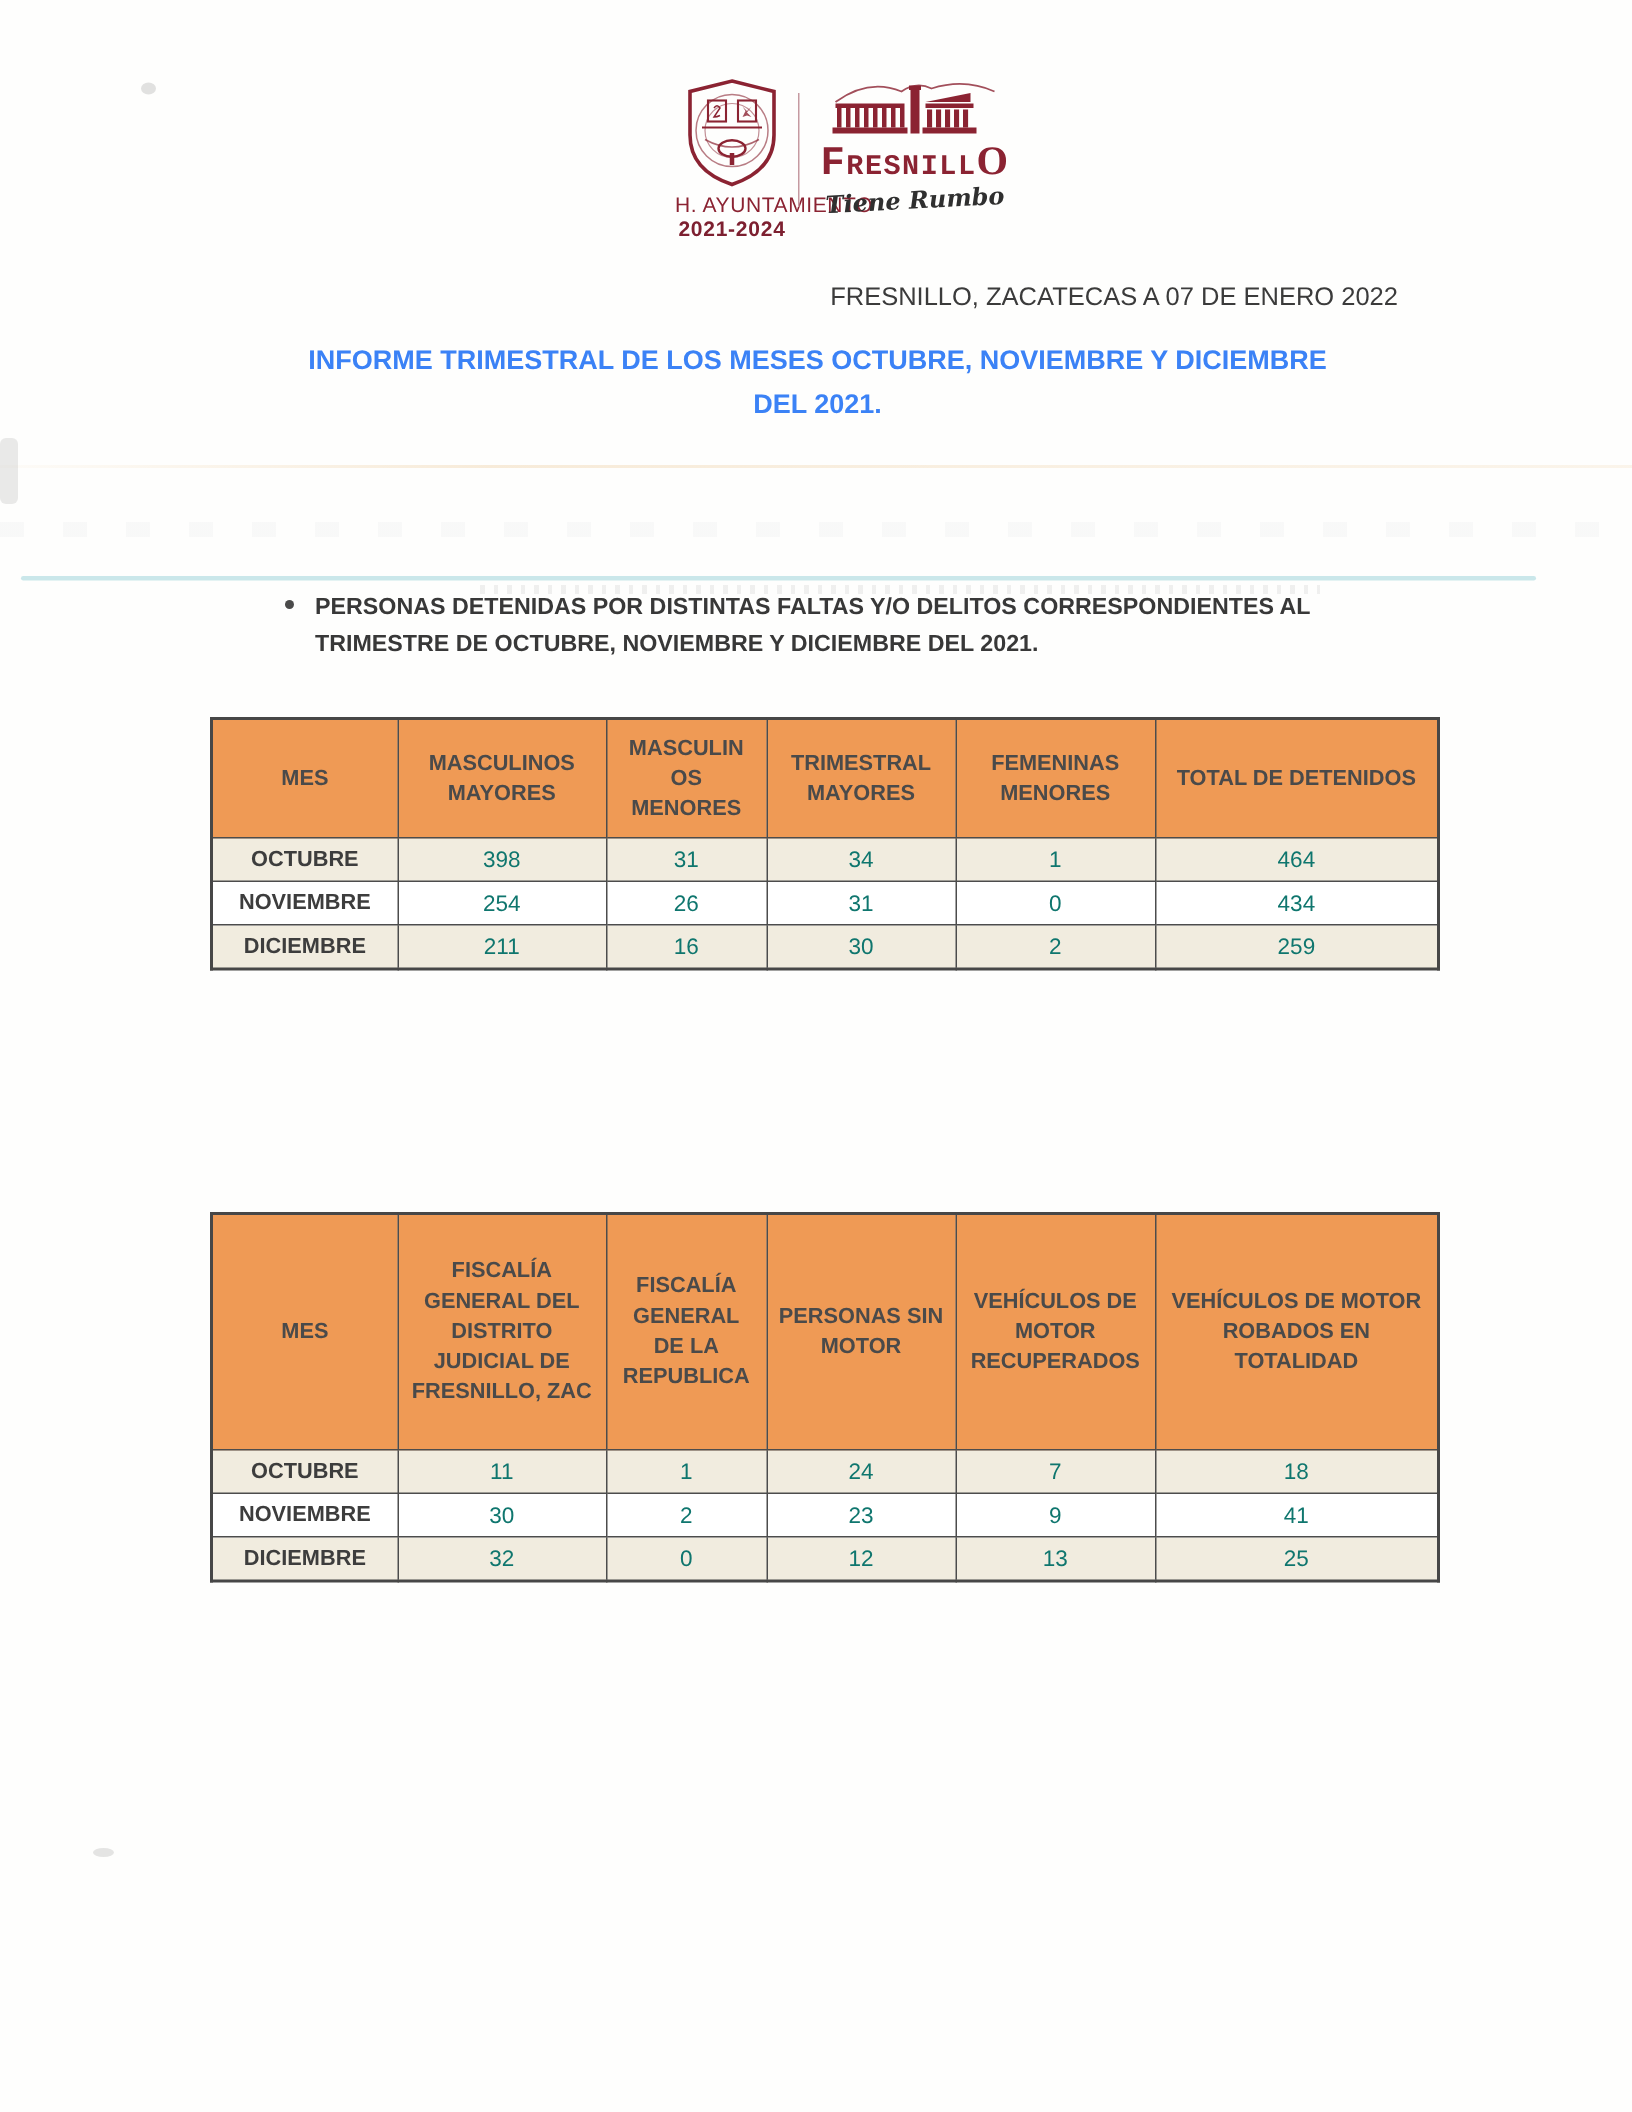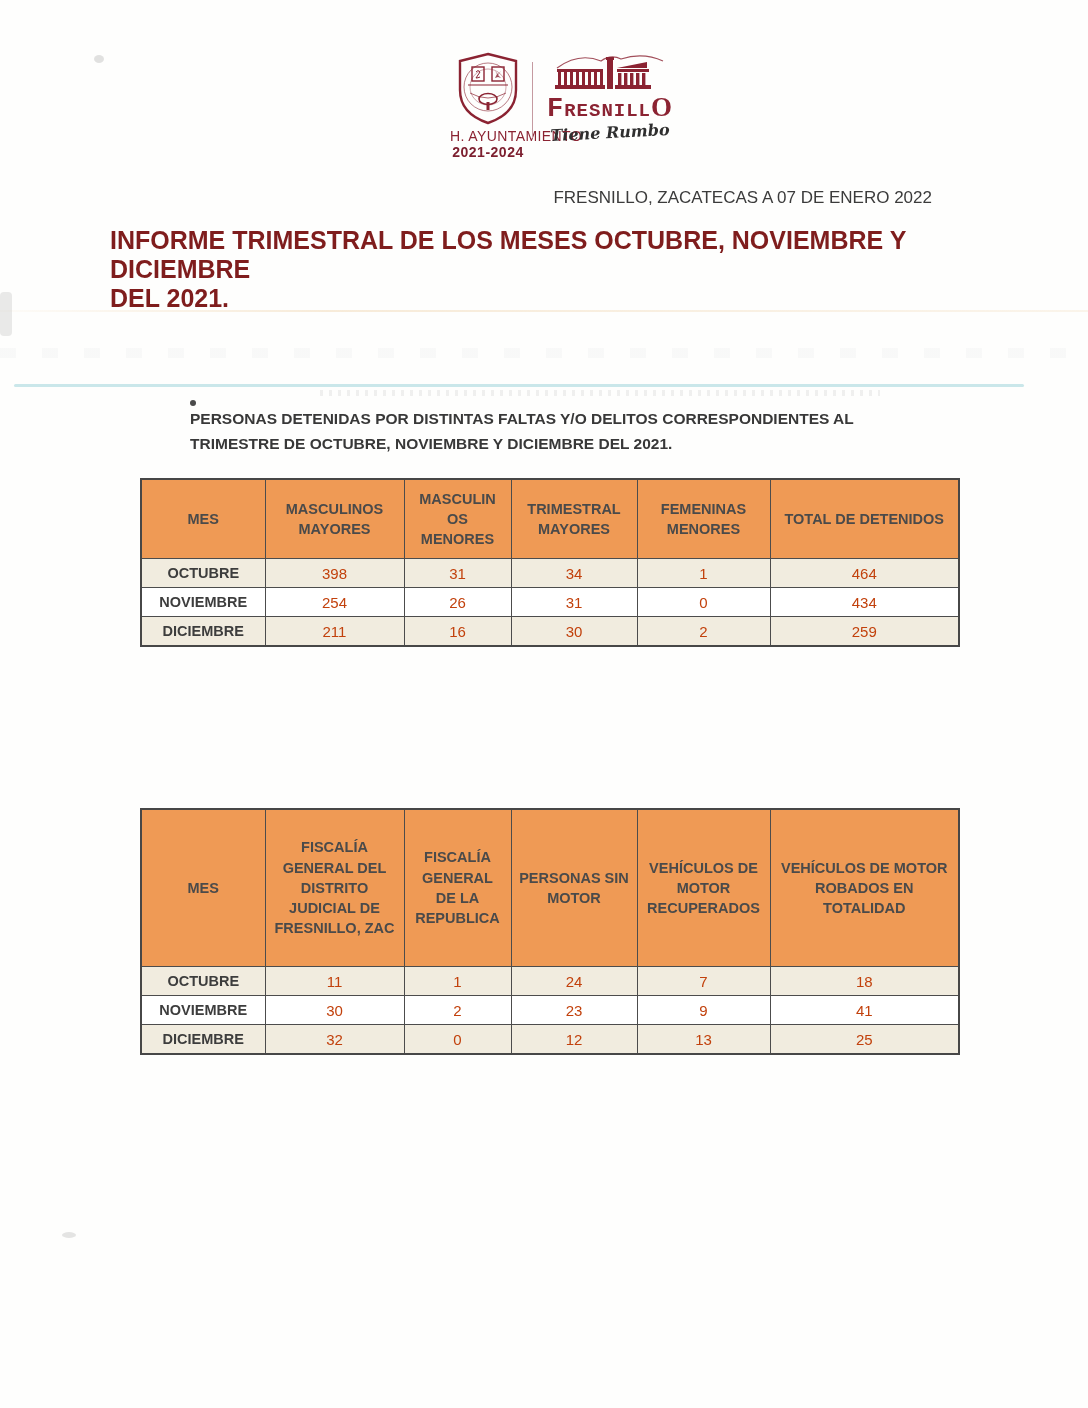--- a/index.html
+++ b/index.html
@@ -15,36 +15,36 @@
   .crest-term{font-size:14px;font-weight:bold;color:#7d2030;letter-spacing:.5px;}
   .logo-divider{position:absolute;left:532px;top:62px;width:1px;height:76px;background:#c59aa1;}
   .brand{position:absolute;left:543px;top:52px;width:134px;text-align:center;}
   .brand svg{display:block;margin:0 auto;}
   .brand-name{font-family:"Liberation Serif",serif;color:#8b2332;letter-spacing:1px;line-height:24px;margin-top:1px;white-space:nowrap;}
   .brand-name .sc{font-variant:small-caps;font-size:27px;font-weight:bold;font-family:Liberation Mono, monospace;}
   .brand-name .bigO{font-size:27px;font-weight:bold;}
   .slogan{font-family:"DejaVu Serif",serif;font-style:italic;font-weight:bold;font-size:16px;color:#2f2f2f;transform:rotate(-3deg);margin-top:0;}
   
   .date-line{position:absolute;top:188px;left:0;width:932px;text-align:right;font-size:17px;color:#3b3b3b;}
-  .report-title{position:absolute;top:226px;left:110px;width:870px;text-align:left;
-    font-weight:bold;font-size:25px;color:#7f1d1d;line-height:29px;}
-  
-  .bullet-item{position:absolute;top:392px;left:190px;width:720px;display:flex;flex-direction:column;}
+  .report-title{position:absolute;top:226px;left:110px;width:870px;text-align:center;
+    font-weight:bold;font-size:18px;color:#3b82f6;line-height:29px;}
+  
+  .bullet-item{position:absolute;top:392px;left:190px;width:720px;display:flex;}
   .bullet-dot{width:6px;height:6px;border-radius:50%;background:#4a4a4a;margin:8px 14px 0 0;flex:0 0 auto;}
   .bullet-text{font-size:15.5px;font-weight:bold;color:#383838;line-height:25px;width:676px;}
   
   table.report{position:absolute;left:140px;width:818px;border-collapse:collapse;table-layout:fixed;
     border:2px solid #474747;}
   table.report th,table.report td{border:1.6px solid #4c4c4c;padding:2px 6px;}
   table.report thead th{background:#ef9a55;color:#4a4a4a;font-size:14.5px;font-weight:bold;line-height:1.4;text-align:center;}
   #table1{top:478px;}
   #table2{top:808px;}
   #table1 thead th{height:74px;}
   #table2 thead th{height:152px;}
-  table.report td{text-align:center;font-size:15px;color:#c2410c;height:24px;}
+  table.report td{text-align:center;font-size:15px;color:#0f766e;height:24px;}
   table.report td.month{font-weight:bold;font-size:14.5px;color:#3d3d3d;}
   tr.beige td{background:#f1ecdf;}
   tr.white td{background:#ffffff;}
   
   .artifact{position:absolute;pointer-events:none;}
   .art-warm-line{top:310px;left:0;width:1088px;height:2px;
     background:linear-gradient(90deg,rgba(235,200,150,.05),rgba(235,200,150,.35) 30%,rgba(235,200,150,.18));}
   .art-gray-band{top:348px;left:0;width:1088px;height:10px;opacity:.5;
     background:repeating-linear-gradient(90deg,rgba(190,195,200,.18) 0 16px,rgba(255,255,255,0) 16px 42px);}
   .art-cyan-line{top:384px;left:14px;width:1010px;height:3px;background:rgba(140,205,210,.45);border-radius:2px;}

